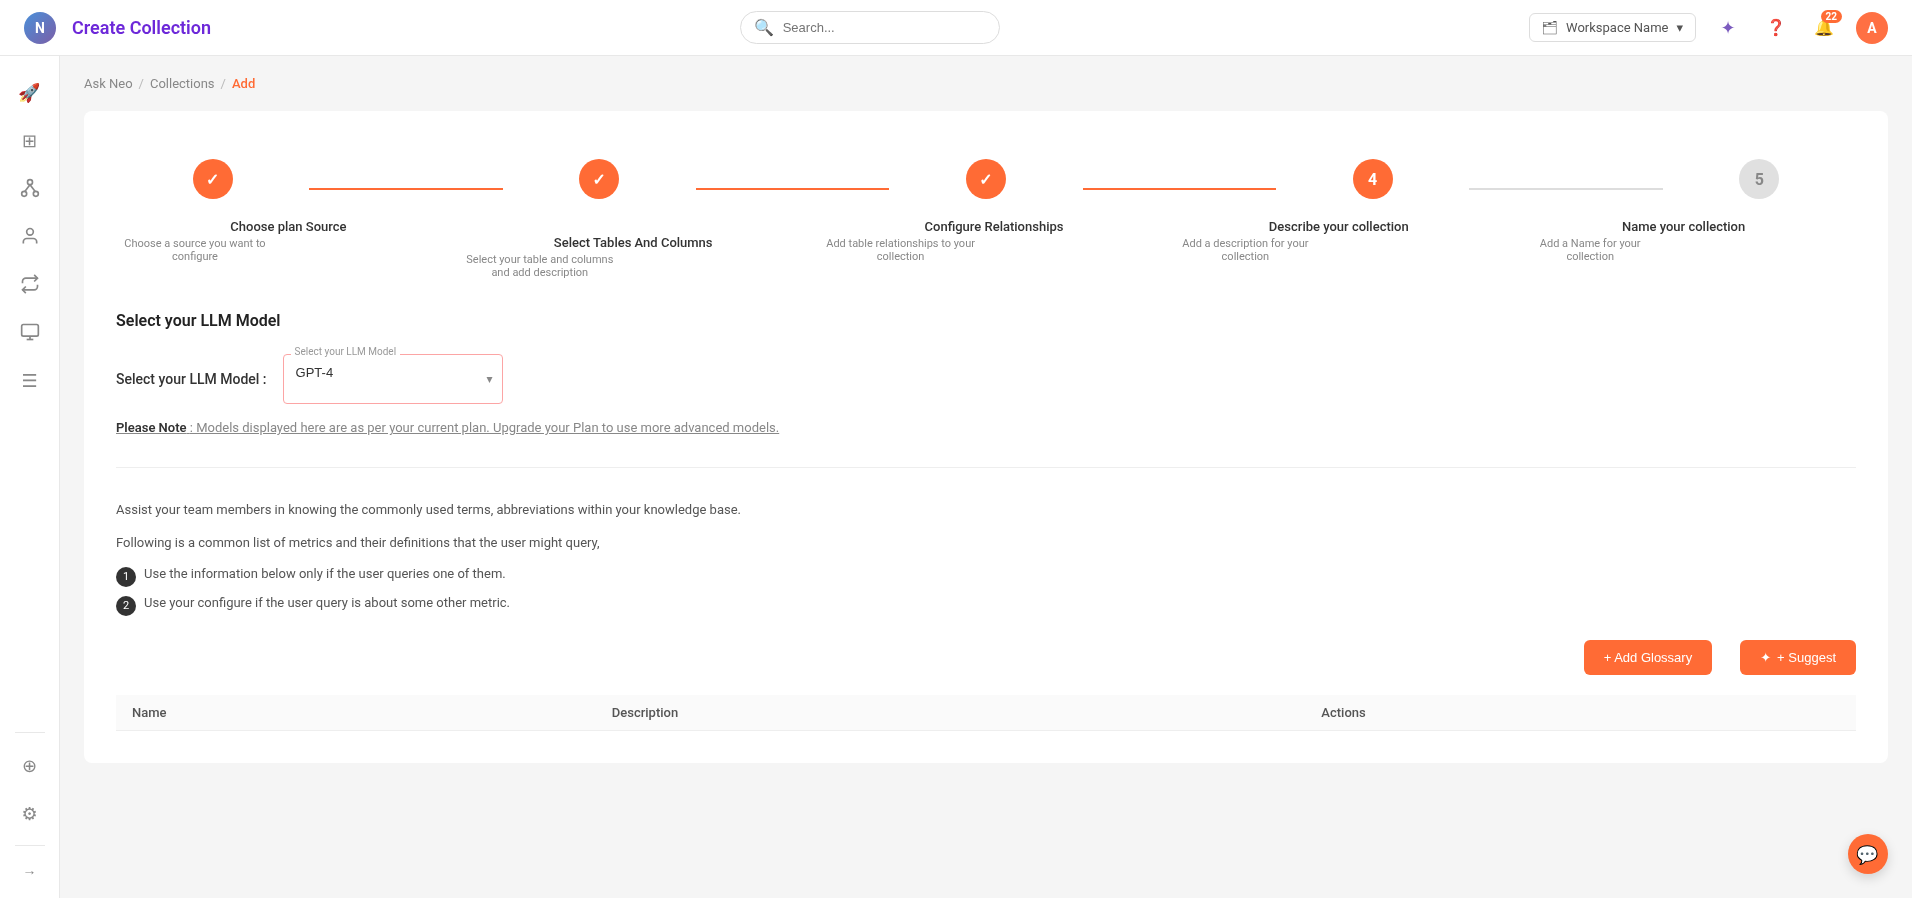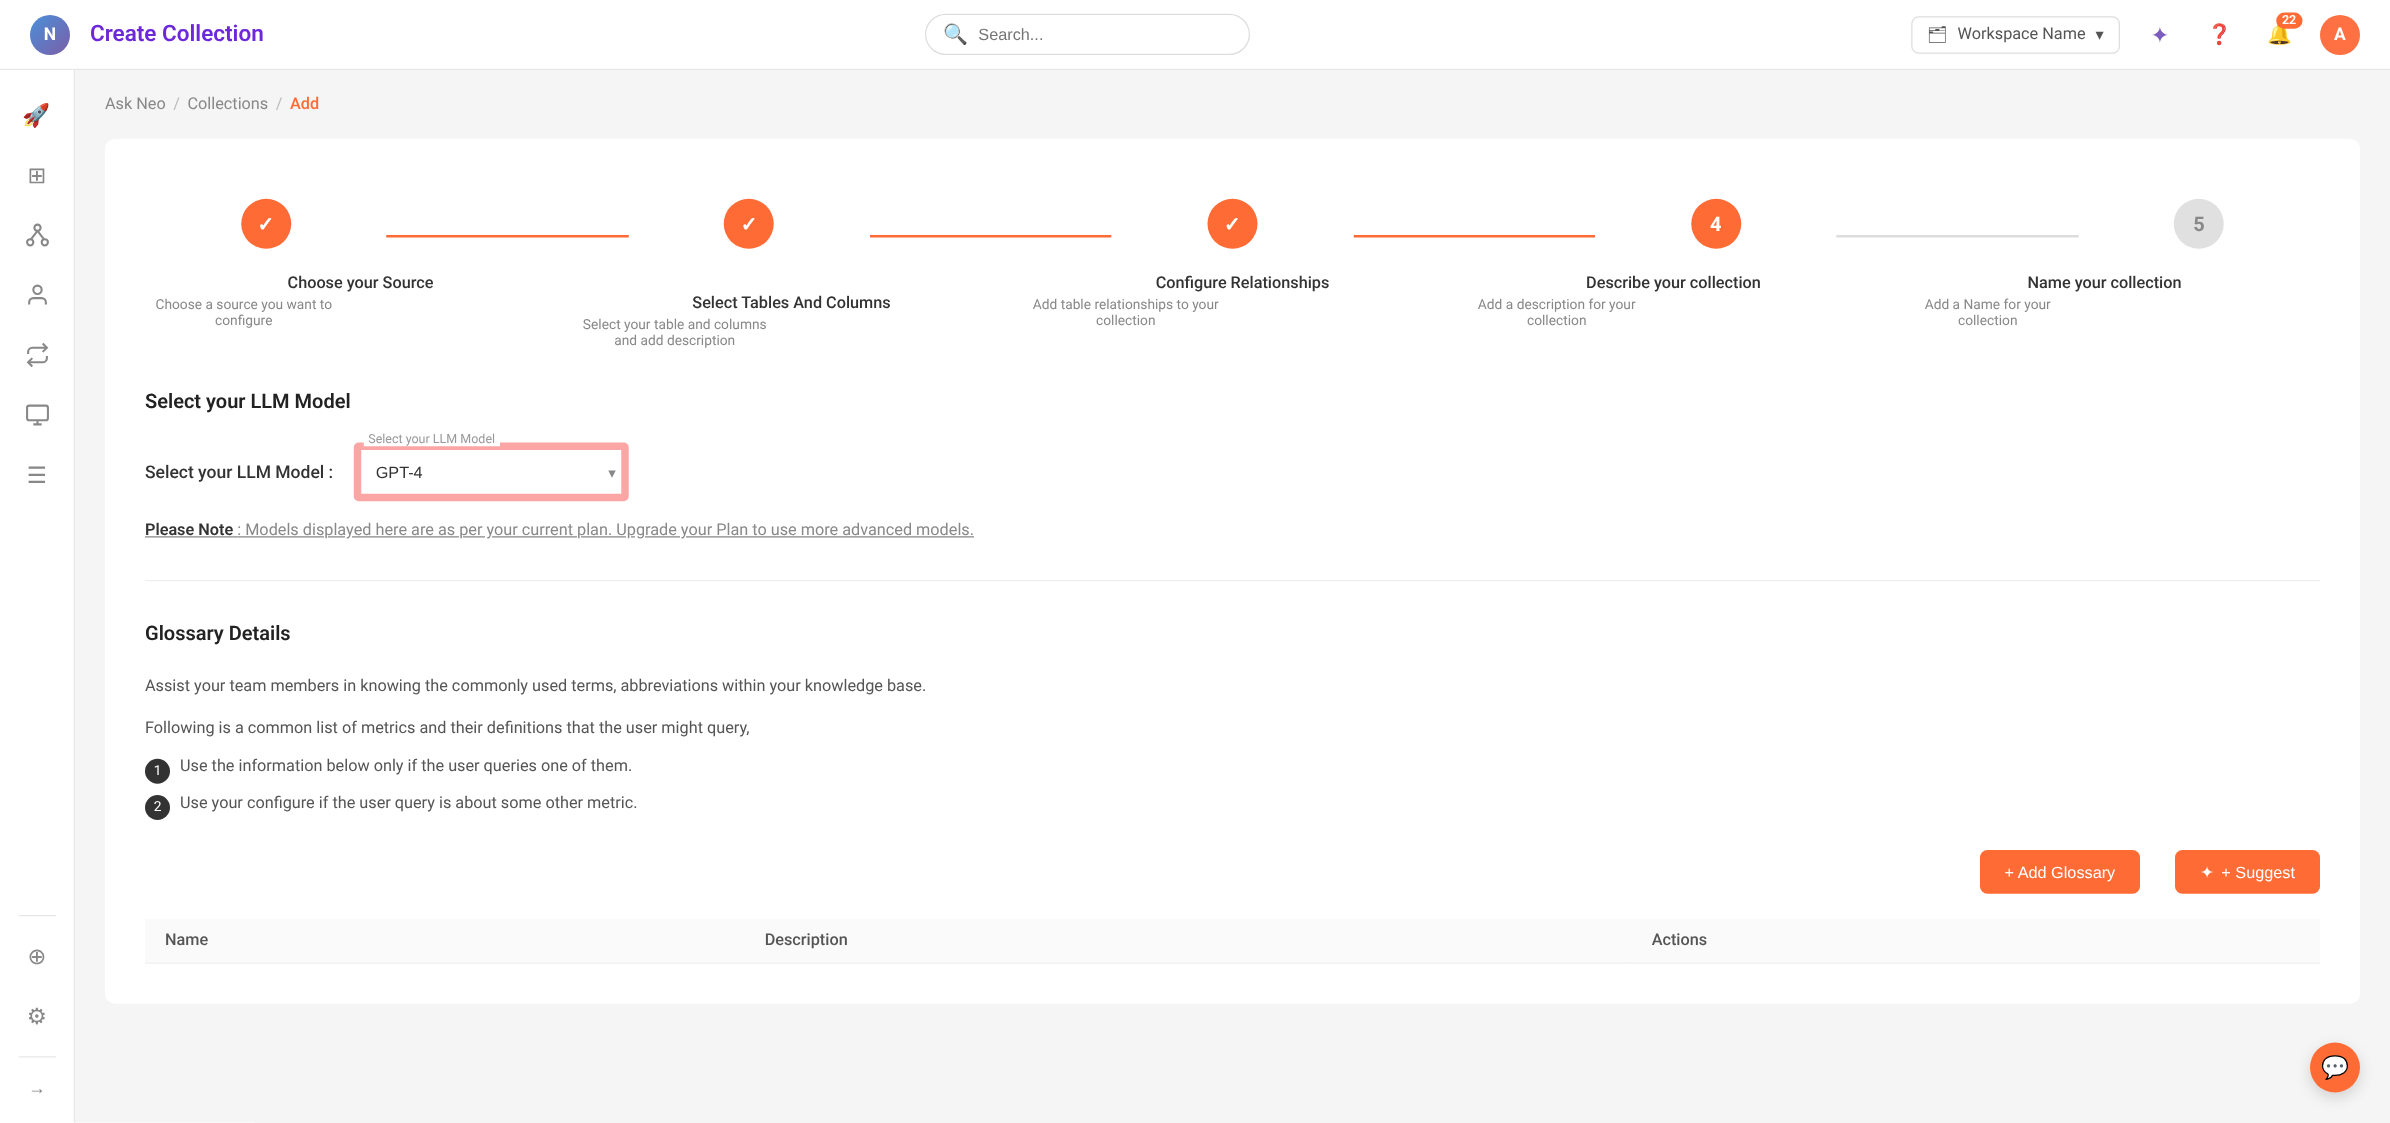--- a/index.html
+++ b/index.html
@@ -58,21 +58,21 @@
     .stepper-row { display: flex; align-items: center; width: 100%; margin-bottom: 12px; }
 
     
     .section-title { font-size: 16px; font-weight: 600; color: #222; margin-bottom: 24px; }
     .section-divider { border: none; border-top: 1px solid #eee; margin: 32px 0; }
 
     
     .form-row { display: flex; align-items: center; gap: 16px; margin-bottom: 16px; }
     .form-label { font-size: 14px; color: #333; font-weight: 500; white-space: nowrap; }
     .select-wrapper { position: relative; min-width: 220px; }
-    .select-field { border: 6px solid #fca5a5; border-radius: 4px; padding: 10px 36px 10px 12px; font-size: 13px; color: #333; background: #fff; appearance: none; cursor: pointer; width: 100%; }
+    .select-field { border: 1px solid #fca5a5; border-radius: 4px; padding: 10px 36px 23px 12px; font-size: 13px; color: #333; background: #fff; appearance: none; cursor: pointer; width: 100%; }
     .select-label { position: absolute; top: -8px; left: 8px; background: #fff; font-size: 10px; color: #999; padding: 0 4px; }
     .select-chevron { position: absolute; right: 10px; top: 50%; transform: translateY(-50%); color: #888; font-size: 12px; pointer-events: none; }
 
     .note-text { font-size: 13px; color: #888; text-decoration: underline; }
     .note-label { color: #333; font-weight: 600; }
 
     
     .glossary-desc { font-size: 13px; color: #555; line-height: 1.6; margin-bottom: 12px; }
     .glossary-list { list-style: none; margin-bottom: 24px; }
     .glossary-list li { display: flex; align-items: flex-start; gap: 8px; font-size: 13px; color: #555; margin-bottom: 8px; }
@@ -202,21 +202,21 @@
         <div class="step-connector inactive"></div>
 
         <div class="step">
           <div class="step-circle inactive">5</div>
         </div>
       </div>
 
       <div style="display: flex; margin-top: 4px;">
         <div style="flex:1; text-align:center; padding: 0 4px;">
           <div class="step-label">
-            <div class="title">Choose your Source</div>
+            <div class="title">Choose plan Source</div>
             <div class="subtitle">Choose a source you want to configure</div>
           </div>
         </div>
         <div style="flex:1; text-align:center; padding: 0 4px; margin-top: 16px;">
           <div class="step-label">
             <div class="title">Select Tables And Columns</div>
             <div class="subtitle">Select your table and columns and add description</div>
           </div>
         </div>
         <div style="flex:1; text-align:center; padding: 0 4px; margin-left: 16px;">
@@ -257,21 +257,20 @@
       </div>
       <div class="note-text">
         <span class="note-label">Please Note</span>
         <span>: Models displayed here are as per your current plan. Upgrade your Plan to use more advanced models.</span>
       </div>
     </div>
 
     <hr class="section-divider">
 
     <div>
-      <div class="section-title">Glossary Details</div>
       <p class="glossary-desc">Assist your team members in knowing the commonly used terms, abbreviations within your knowledge base.</p>
       <p class="glossary-desc">Following is a common list of metrics and their definitions that the user might query,</p>
       <ul class="glossary-list">
         <li>
           <span class="list-number">1</span>
           <span>Use the information below only if the user queries one of them.</span>
         </li>
         <li>
           <span class="list-number">2</span>
           <span>Use your configure if the user query is about some other metric.</span>

